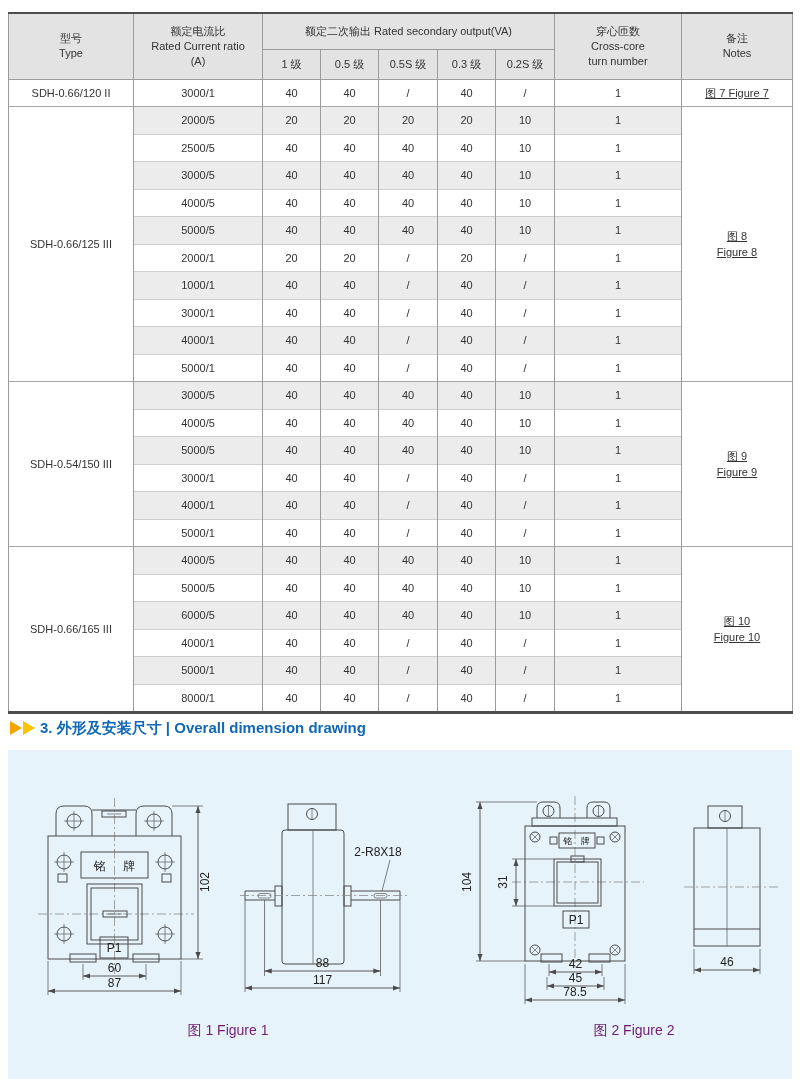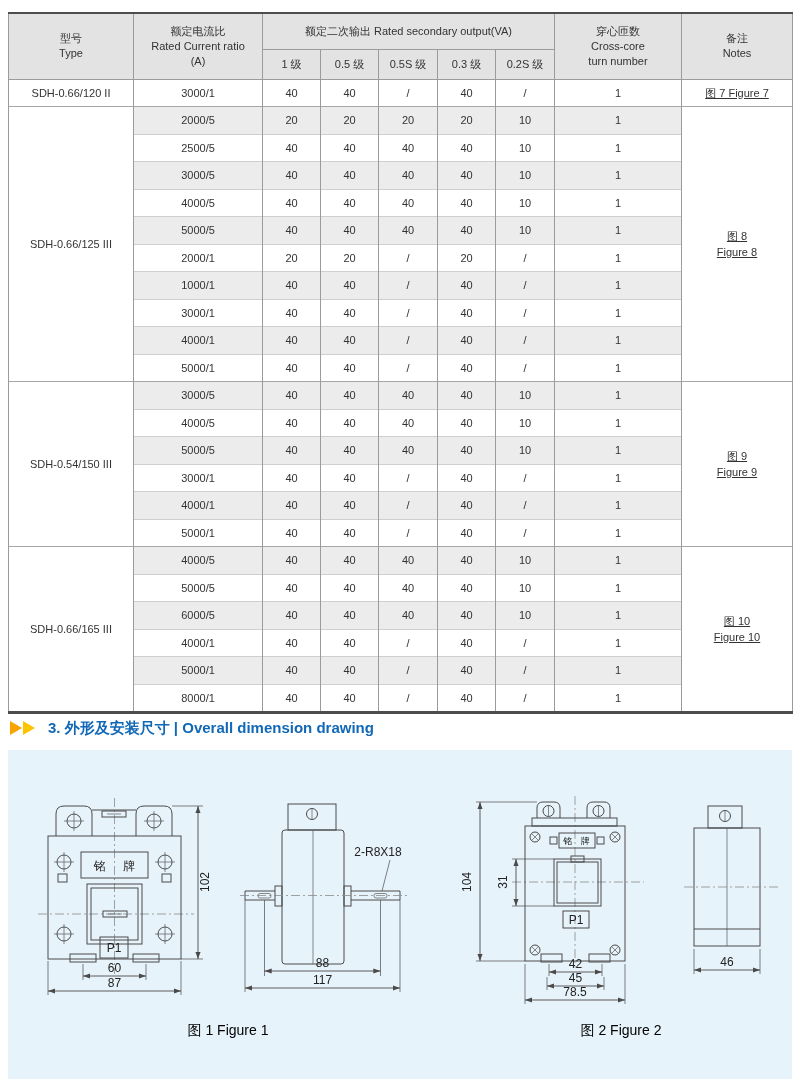--- a/index.html
+++ b/index.html
@@ -30,34 +30,34 @@
   .spec-table tbody td.type-cell,
   .spec-table tbody td.notes-cell { background:#fff; }
   .spec-table tbody tr.alt td:not(.type-cell):not(.notes-cell) { background:#ececec; }
   .spec-table tbody tr.group-start td { border-top:1px solid #a6a6a6;margin-top:12px; }
   .notes-cell { line-height:1.5;text-decoration:underline; }
 
   
   .section-heading { position:absolute; left:10px; top:716px; height:24px; display:flex; align-items:center; }
   .tri { width:0; height:0; border-top:7px solid transparent; border-bottom:7px solid transparent; border-left:12px solid #f7a300; margin-right:1px; }
   .tri.second { border-left-color:#ffc400; }
-  .heading-text { color:#1068b7; font-weight:bold; font-size:15px; margin-left:12px; white-space:nowrap; }
+  .heading-text { color:#1068b7; font-weight:bold; font-size:15px; margin-left:4px; white-space:nowrap; }
 
   
   .dim-panel { position:absolute; left:8px; top:750px; width:784px; height:329px; background:#e7f3fa; }
   .draw { position:absolute; overflow:visible; }
   .s    { stroke:#4a4a4a; stroke-width:1; fill:none; }
   .thin { stroke:#5a5a5a; stroke-width:0.7; fill:none; }
   .cl   { stroke:#8a8a8a; stroke-width:0.8; fill:none; stroke-dasharray:9 3 2 3; }
   .dim  { stroke:#4a4a4a; stroke-width:0.9; fill:none; }
   .ext  { stroke:#4a4a4a; stroke-width:0.7; fill:none; }
   text.dimt { font-size:12px; fill:#222; text-anchor:middle; font-family:"Liberation Sans", sans-serif; }
   text.np   { font-size:12px; fill:#222; text-anchor:middle; letter-spacing:7px; }
   text.nps  { font-size:9px;  fill:#222; text-anchor:middle; letter-spacing:3px; }
-  .fig-caption { position:absolute; top:272px; width:200px; text-align:center; font-size:14px; color:#000000; }
+  .fig-caption { position:absolute; top:272px; width:200px; text-align:center; font-size:14px; color:#701a75; }
 </style>
 </head>
 <body>
 
 <table class="spec-table">
   <colgroup>
     <col style="width:125px">
       <col style="width:129px">
     <col style="width:58px">
       <col style="width:58px">
@@ -479,14 +479,14 @@
     <line class="thin" x1="43" y1="34" x2="43" y2="152"></line>
     <line class="s" x1="10" y1="135" x2="76" y2="135"></line>
     <line class="cl" x1="0" y1="93" x2="94" y2="93"></line>
     <line class="ext" x1="10" y1="155" x2="10" y2="180"></line>
     <line class="ext" x1="76" y1="155" x2="76" y2="180"></line>
     <line class="dim" x1="10" y1="176" x2="76" y2="176" marker-start="url(#arw)" marker-end="url(#arw)"></line>
     <text class="dimt" x="43" y="172">46</text>
   </svg>
 
   <div class="fig-caption" style="left:120px;">图 1  Figure 1</div>
-  <div class="fig-caption" style="left:513px;">图 2  Figure 2</div>
+  <div class="fig-caption" style="left:526px;">图 2  Figure 2</div>
 </div>
 
 </body></html>

